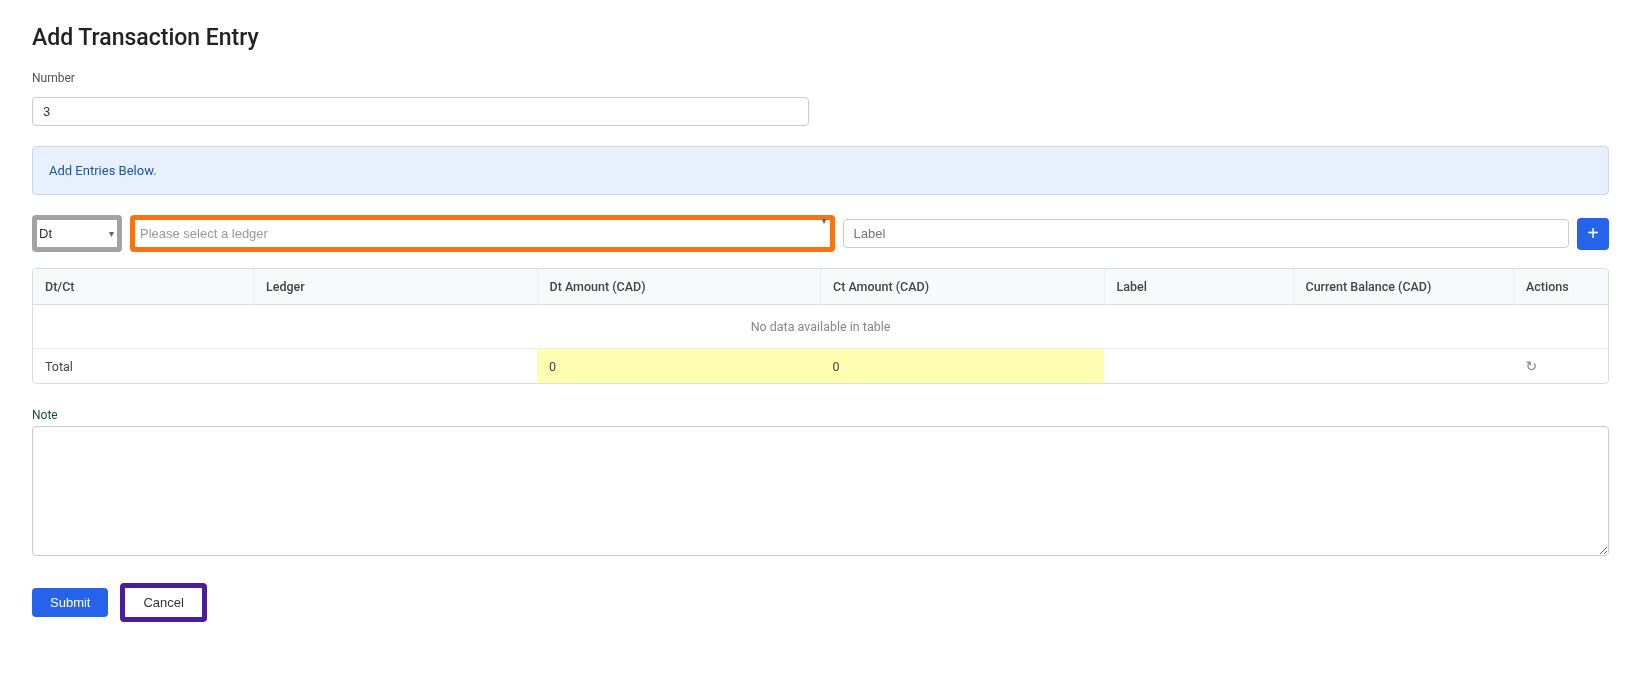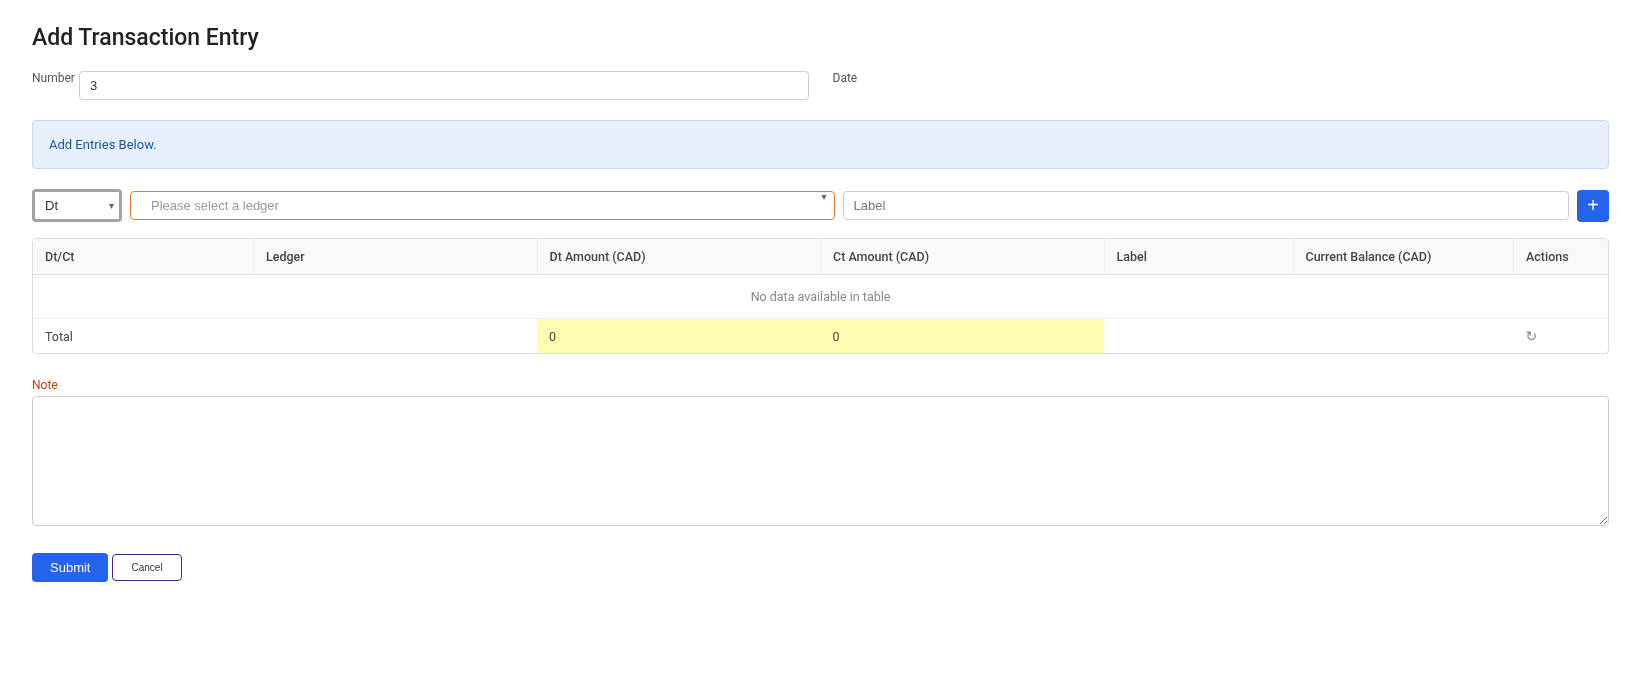--- a/index.html
+++ b/index.html
@@ -16,22 +16,22 @@
       color: #222;
       margin-bottom: 20px;
     }
     .form-row {
       display: flex;
       gap: 24px;
       margin-bottom: 20px;
     }
     .field-group {
       display: flex;
-      flex-direction: row;
-      gap: 4px;
+      flex-direction: column;
+      gap: 10px;
     }
     .field-group.number-field {
       flex: 1;
     }
     .field-group.date-field {
       flex: 1;
     }
     .field-label {
       font-size: 12px;
       color: #555;
@@ -60,23 +60,23 @@
       gap: 8px;
       align-items: center;
       margin-bottom: 16px;
     }
     .select-wrapper {
       position: relative;
       display: flex;
       align-items: center;
     }
     .dt-select {
-      border: 3px solid #a3a3a3;
-      border-radius: 4px;
-      padding: 6px 32px 6px 10px;
+      border: 5px solid #a3a3a3;
+      border-radius: 4px;
+      padding: 6px 32px 6px 2px;
       font-size: 13px;
       color: #333;
       appearance: none;
       background: #fff;
       cursor: pointer;
       min-width: 90px;
       outline: none;
     }
     .select-arrow {
       position: absolute;
@@ -84,23 +84,23 @@
       pointer-events: none;
       color: #666;
       font-size: 10px;
     }
     .ledger-select-wrapper {
       position: relative;
       flex: 1;
     }
     .ledger-select {
       width: 100%;
-      border: 1px solid #f97316;
-      border-radius: 4px;
-      padding: 6px 32px 6px 20px;
+      border: 5px solid #f97316;
+      border-radius: 4px;
+      padding: 6px 32px 6px 5px;
       font-size: 13px;
       color: #999;
       appearance: none;
       background: #fff;
       cursor: pointer;
       outline: none;
     }
     .amount-input {
       border: 1px solid #ccc;
       border-radius: 4px;
@@ -180,55 +180,55 @@
     .refresh-icon {
       color: #888;
       cursor: pointer;
       font-size: 14px;
     }
     .note-section {
       margin-bottom: 24px;
     }
     .note-label {
       font-size: 12px;
-      color: #c2410c;
+      color: #14532d;
       margin-bottom: 4px;
     }
     .note-textarea {
       width: 100%;
       height: 130px;
       border: 1px solid #ccc;
       border-radius: 4px;
       padding: 8px 10px;
       font-size: 13px;
       resize: vertical;
       outline: none;
     }
     .actions-row {
       display: flex;
-      gap: 4px;
+      gap: 12px;
       align-items: center;
     }
     .submit-btn {
       background: #2563eb;
       border: none;
       border-radius: 4px;
       color: #fff;
       padding: 7px 18px;
       font-size: 13px;
       cursor: pointer;
       font-weight: 500;
     }
     .cancel-btn {
       background: #fff;
-      border: 1px solid #4c1d95;
+      border: 5px solid #4c1d95;
       border-radius: 4px;
       color: #333;
       padding: 7px 18px;
-      font-size: 10px;
+      font-size: 13px;
       cursor: pointer;
     }
     .col-dtct { width: 14%; }
     .col-ledger { width: 18%; }
     .col-dt-amount { width: 18%; }
     .col-ct-amount { width: 18%; }
     .col-label { width: 12%; }
     .col-balance { width: 14%; }
     .col-actions { width: 6%; }
   </style>
@@ -236,21 +236,20 @@
 <body>
 
 <h1 class="page-title">Add Transaction Entry</h1>
 
 <div class="form-row">
   <div class="field-group number-field">
     <label class="field-label">Number</label>
     <input class="text-input" type="text" value="3" style="">
   </div>
   <div class="field-group date-field">
-    <label class="field-label">Date</label>
   </div>
 </div>
 
 <div class="info-banner">
   <span>Add Entries Below.</span>
 </div>
 
 <div class="entry-row">
   <div class="select-wrapper">
     <select class="dt-select">

